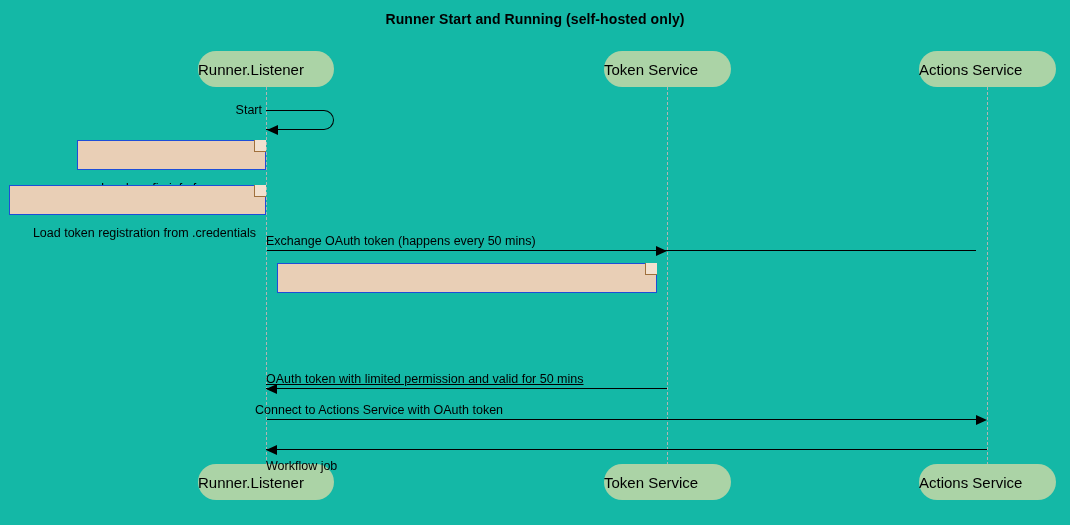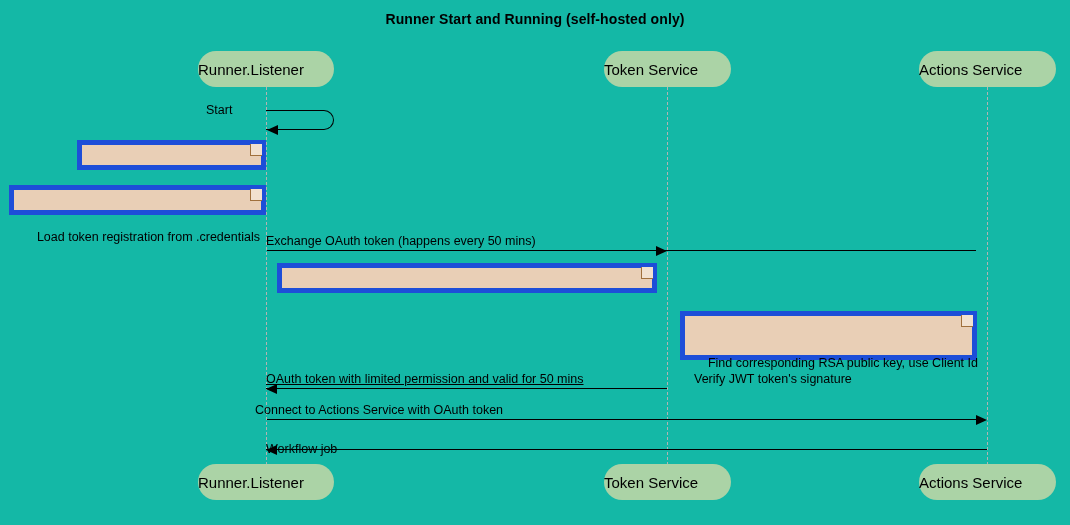--- a/index.html
+++ b/index.html
@@ -39,21 +39,21 @@
     display: flex;
     align-items: center;
     justify-content: flex-start;
     color: #000000;
     font-size: 15px;
     white-space: nowrap;
   }
   .note {
     position: absolute;
     background: #e9cfb6;
-    border: 5px solid #1d4ed8;
+    border: 1px solid #1d4ed8;
     box-sizing: border-box;
     padding: 7px 9px 7px 9px;
     font-size: 12.5px;
     color: #000000;
     line-height: 16px;
     white-space: pre;
   }
   .note .fold {
     position: absolute;
     top: -1px;
@@ -122,21 +122,21 @@
   <div class="participant" style="left:198px; top:464px; width:136px;">
     <span>Runner.Listener</span>
   </div>
   <div class="participant" style="left:604px; top:464px; width:127px;">
     <span>Token Service</span>
   </div>
   <div class="participant" style="left:919px; top:464px; width:137px;">
     <span>Actions Service</span>
   </div>
 
-  <div class="msg-label" style="left:206px; top:103px; width:56px; text-align:left;">Start</div>
+  <div class="msg-label" style="left:206px; top:103px; width:56px; text-align:right;">Start</div>
   <div class="self-loop" style="left:266px; top:110px; width:68px; height:20px;"></div>
   <div class="arrow-head arrow-left" style="left:267px; top:124.5px;"></div>
 
   <div class="note" style="left:77px; top:140px; width:189px; height:30px;">
     <span class="fold"></span>
     <span>Load config info from .runner</span>
   </div>
 
   <div class="note" style="left:9px; top:185px; width:257px; height:30px;">
     <span class="fold"></span>
@@ -144,31 +144,26 @@
   </div>
 
   <div class="msg-label" style="left:266px; top:234px; width:401px;">Exchange OAuth token (happens every 50 mins)</div>
   <div class="msg-line" style="left:267px; top:250px; width:709px;"></div>
   <div class="arrow-head arrow-right" style="left:656px; top:245.5px;"></div>
 
   <div class="note" style="left:277px; top:263px; width:380px; height:30px;">
     <span class="fold"></span>
   </div>
 
-  <div class="note" style="left:680px; top:311px; width:297px; height:49px;">
-    <span class="fold"></span>
-    <span>Find corresponding RSA public key, use Client Id
-Verify JWT token's signature</span>
-  </div>
 
   <div class="msg-label" style="left:266px; top:372px; width:401px;text-decoration:underline;">OAuth token with limited permission and valid for 50 mins</div>
   <div class="msg-line" style="left:266px; top:388px; width:401px;"></div>
   <div class="arrow-head arrow-left" style="left:266px; top:383.5px;"></div>
 
   <div class="msg-label" style="left:255px; top:403px; width:721px;">Connect to Actions Service with OAuth token</div>
   <div class="msg-line" style="left:267px; top:419px; width:709px;"></div>
   <div class="arrow-head arrow-right" style="left:976px; top:414.5px;"></div>
 
-  <div class="msg-label" style="left:266px; top:442px; width:721px;">Workflow job</div>
+  <div class="msg-label" style="left:266px; top:459px; width:721px;">Workflow job</div>
   <div class="msg-line" style="left:266px; top:449px; width:721px;"></div>
   <div class="arrow-head arrow-left" style="left:266px; top:444.5px;"></div>
 
 </div>
 
 </body></html>

